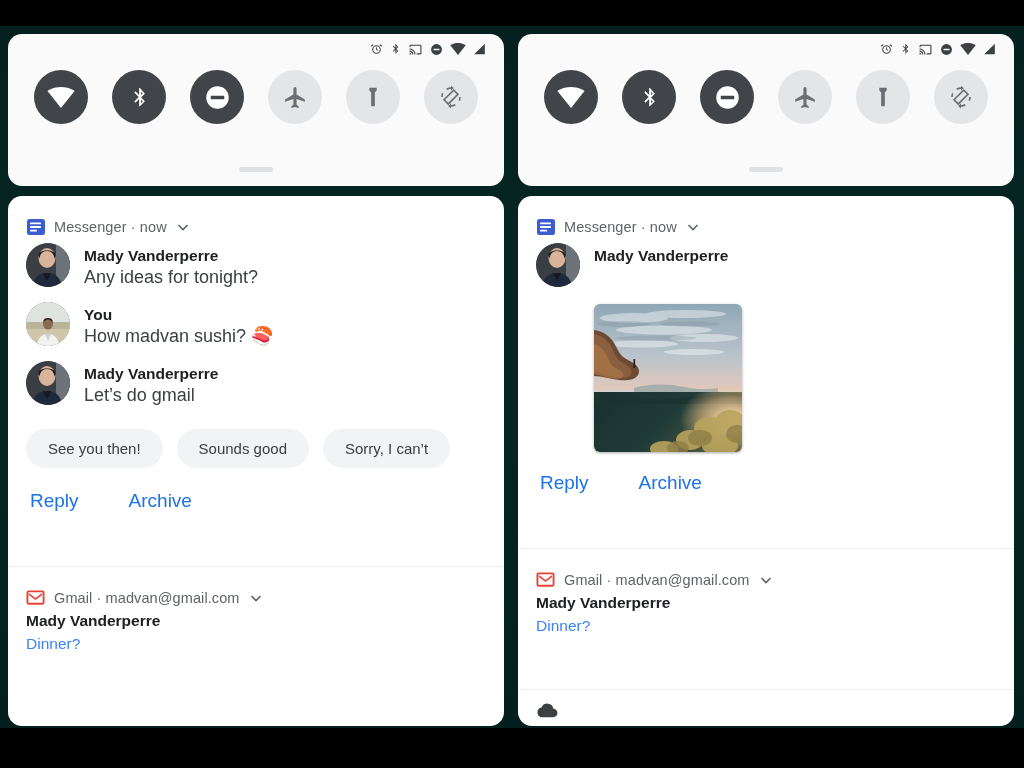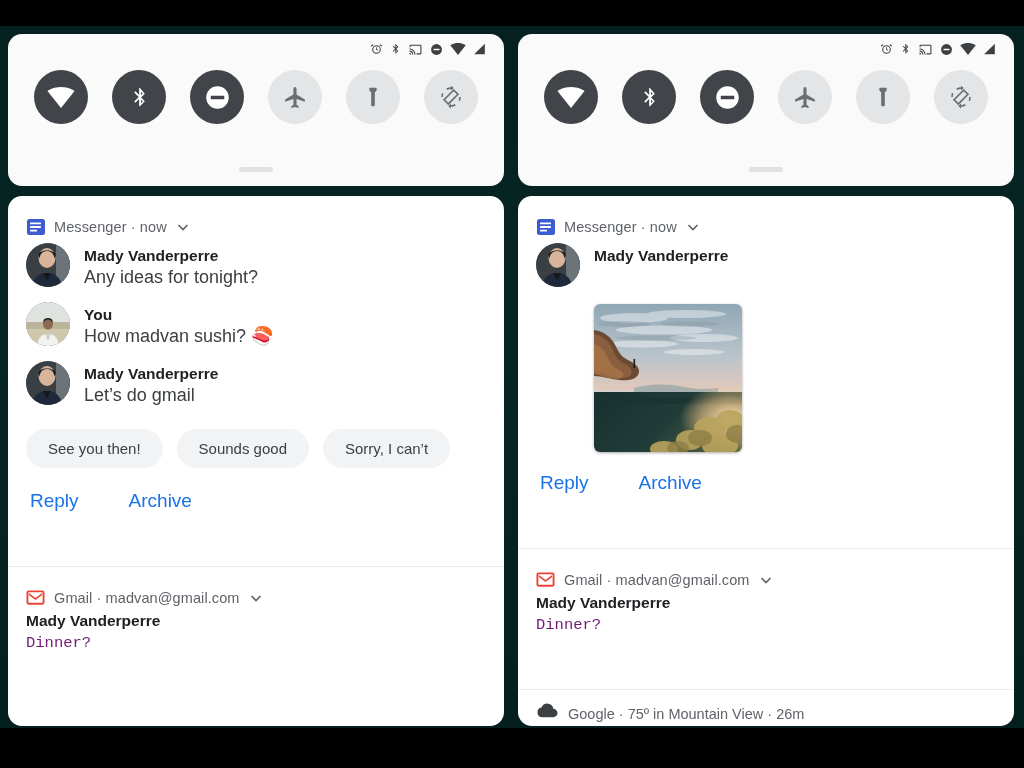--- a/index.html
+++ b/index.html
@@ -170,24 +170,23 @@
 
   .gm-title {
     font-size: 15.5px;
     font-weight: bold;
     color: #202124;
     line-height: 23px;
     padding-top: 2px;
   }
   .gm-sub {
     font-size: 15.5px;
-    color: #701a75;
+    color: #3b82f6;
     line-height: 23px;
     padding-bottom: 16px;
-    font-family: Liberation Mono, monospace;
   }
   .weather-row {
     display: flex;
     align-items: center;
     gap: 10px;
     height: 48px;
   }
   .weather-text {
     font-size: 14.5px;
     color: #5f6368;
@@ -616,19 +615,18 @@
         <div class="gm-sub">Dinner?</div>
       </div>
 
       <div class="notif">
         <div class="weather-row">
           <span class="cloud-icon">
             <svg width="22" height="16" viewBox="0 0 24 18" fill="#3c4043">
                 <path d="M19 16H6.5A5.5 5.5 0 015.8 5.1 7 7 0 0119.2 6.6 4.7 4.7 0 0119 16z"></path>
               </svg>
           </span>
-          <span class="weather-text">Google · 75º in Mountain View · 26m</span>
         </div>
       </div>
 
     </div>
   </div>
 </div>
 
 </body></html>

